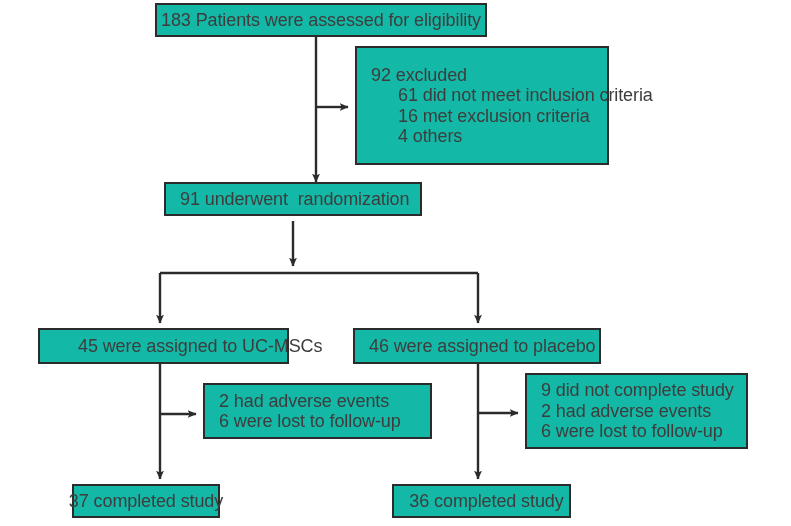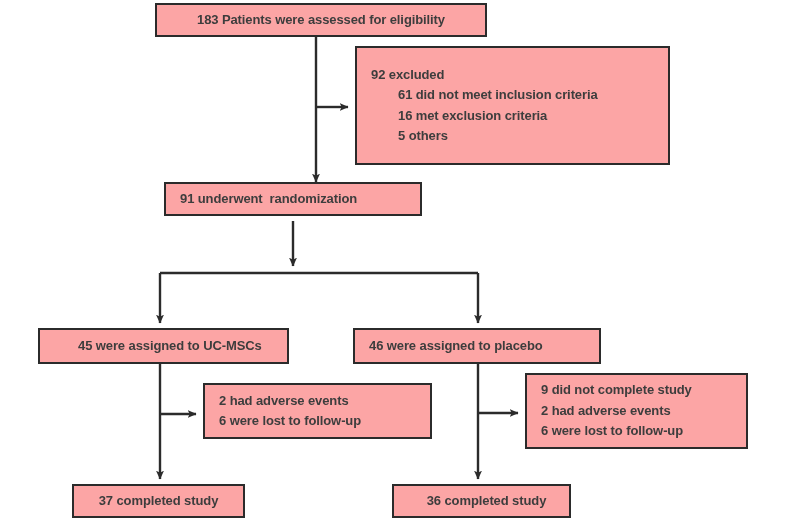--- a/index.html
+++ b/index.html
@@ -23,26 +23,26 @@
     position: absolute;
     left: 0;
     top: 0;
     width: 791px;
     height: 526px;
     pointer-events: none;
   }
   .node {
     position: absolute;
     box-sizing: border-box;
-    background: #fca5a5;
+    background: #14b8a6;
     border: 2.5px solid #2b2b2b;
     color: #3d3d3d;
-    font-size: 13px;
+    font-size: 18px;
     line-height: 20.5px;
-    font-weight: bold;
+    font-weight: normal;
     letter-spacing: -0.1px;
     display: flex;
     flex-direction: column;
     justify-content: center;
   }
   .node .line {
     white-space: pre;
     display: block;
   }
   .node.center-text {
@@ -54,27 +54,27 @@
   .node .indent {
     padding-left: 17px;
     margin-left: 27px;
   }
   .node .pad {
     padding-left: 14px;
     padding-right: 12px;
   }
   
   #node-enrollment   { left: 155px; top: 3px;   width: 332px; height: 34px; }
-  #node-excluded     { left: 355px; top: 46px;  width: 315px; height: 119px; }
+  #node-excluded     { left: 355px; top: 46px;  width: 254px; height: 119px; }
   #node-randomized   { left: 164px; top: 182px; width: 258px; height: 34px; }
   #node-alloc-left   { left: 38px;  top: 328px; width: 251px; height: 36px; padding-left: 24px; }
   #node-alloc-right  { left: 353px; top: 328px; width: 248px; height: 36px; }
   #node-loss-left    { left: 203px; top: 383px; width: 229px; height: 56px; }
   #node-loss-right   { left: 525px; top: 373px; width: 223px; height: 76px; }
-  #node-complete-left  { left: 72px;  top: 484px; width: 173px; height: 34px; }
+  #node-complete-left  { left: 72px;  top: 484px; width: 148px; height: 34px; }
   #node-complete-right { left: 392px; top: 484px; width: 179px; height: 34px; padding-left: 10px; }
 </style>
 </head>
 <body>
 
 <div id="flow-root">
 
   <svg class="connectors" viewBox="0 0 791 526" xmlns="http://www.w3.org/2000/svg">
     <defs>
       <marker id="arrowhead" markerWidth="9" markerHeight="8" refX="8.4" refY="4" orient="auto" markerUnits="userSpaceOnUse">
@@ -107,21 +107,21 @@
   </svg>
 
   <div class="node center-text" id="node-enrollment">
     <span class="line">183 Patients were assessed for eligibility</span>
   </div>
 
   <div class="node left-text" id="node-excluded">
     <span class="line pad">92 excluded</span>
     <span class="line pad indent">61 did not meet inclusion criteria</span>
     <span class="line pad indent">16 met exclusion criteria</span>
-    <span class="line pad indent">5 others</span>
+    <span class="line pad indent">4 others</span>
   </div>
 
   <div class="node left-text" id="node-randomized">
     <span class="line pad">91 underwent  randomization</span>
   </div>
 
   <div class="node left-text" id="node-alloc-left">
     <span class="line pad">45 were assigned to UC-MSCs</span>
   </div>
 

